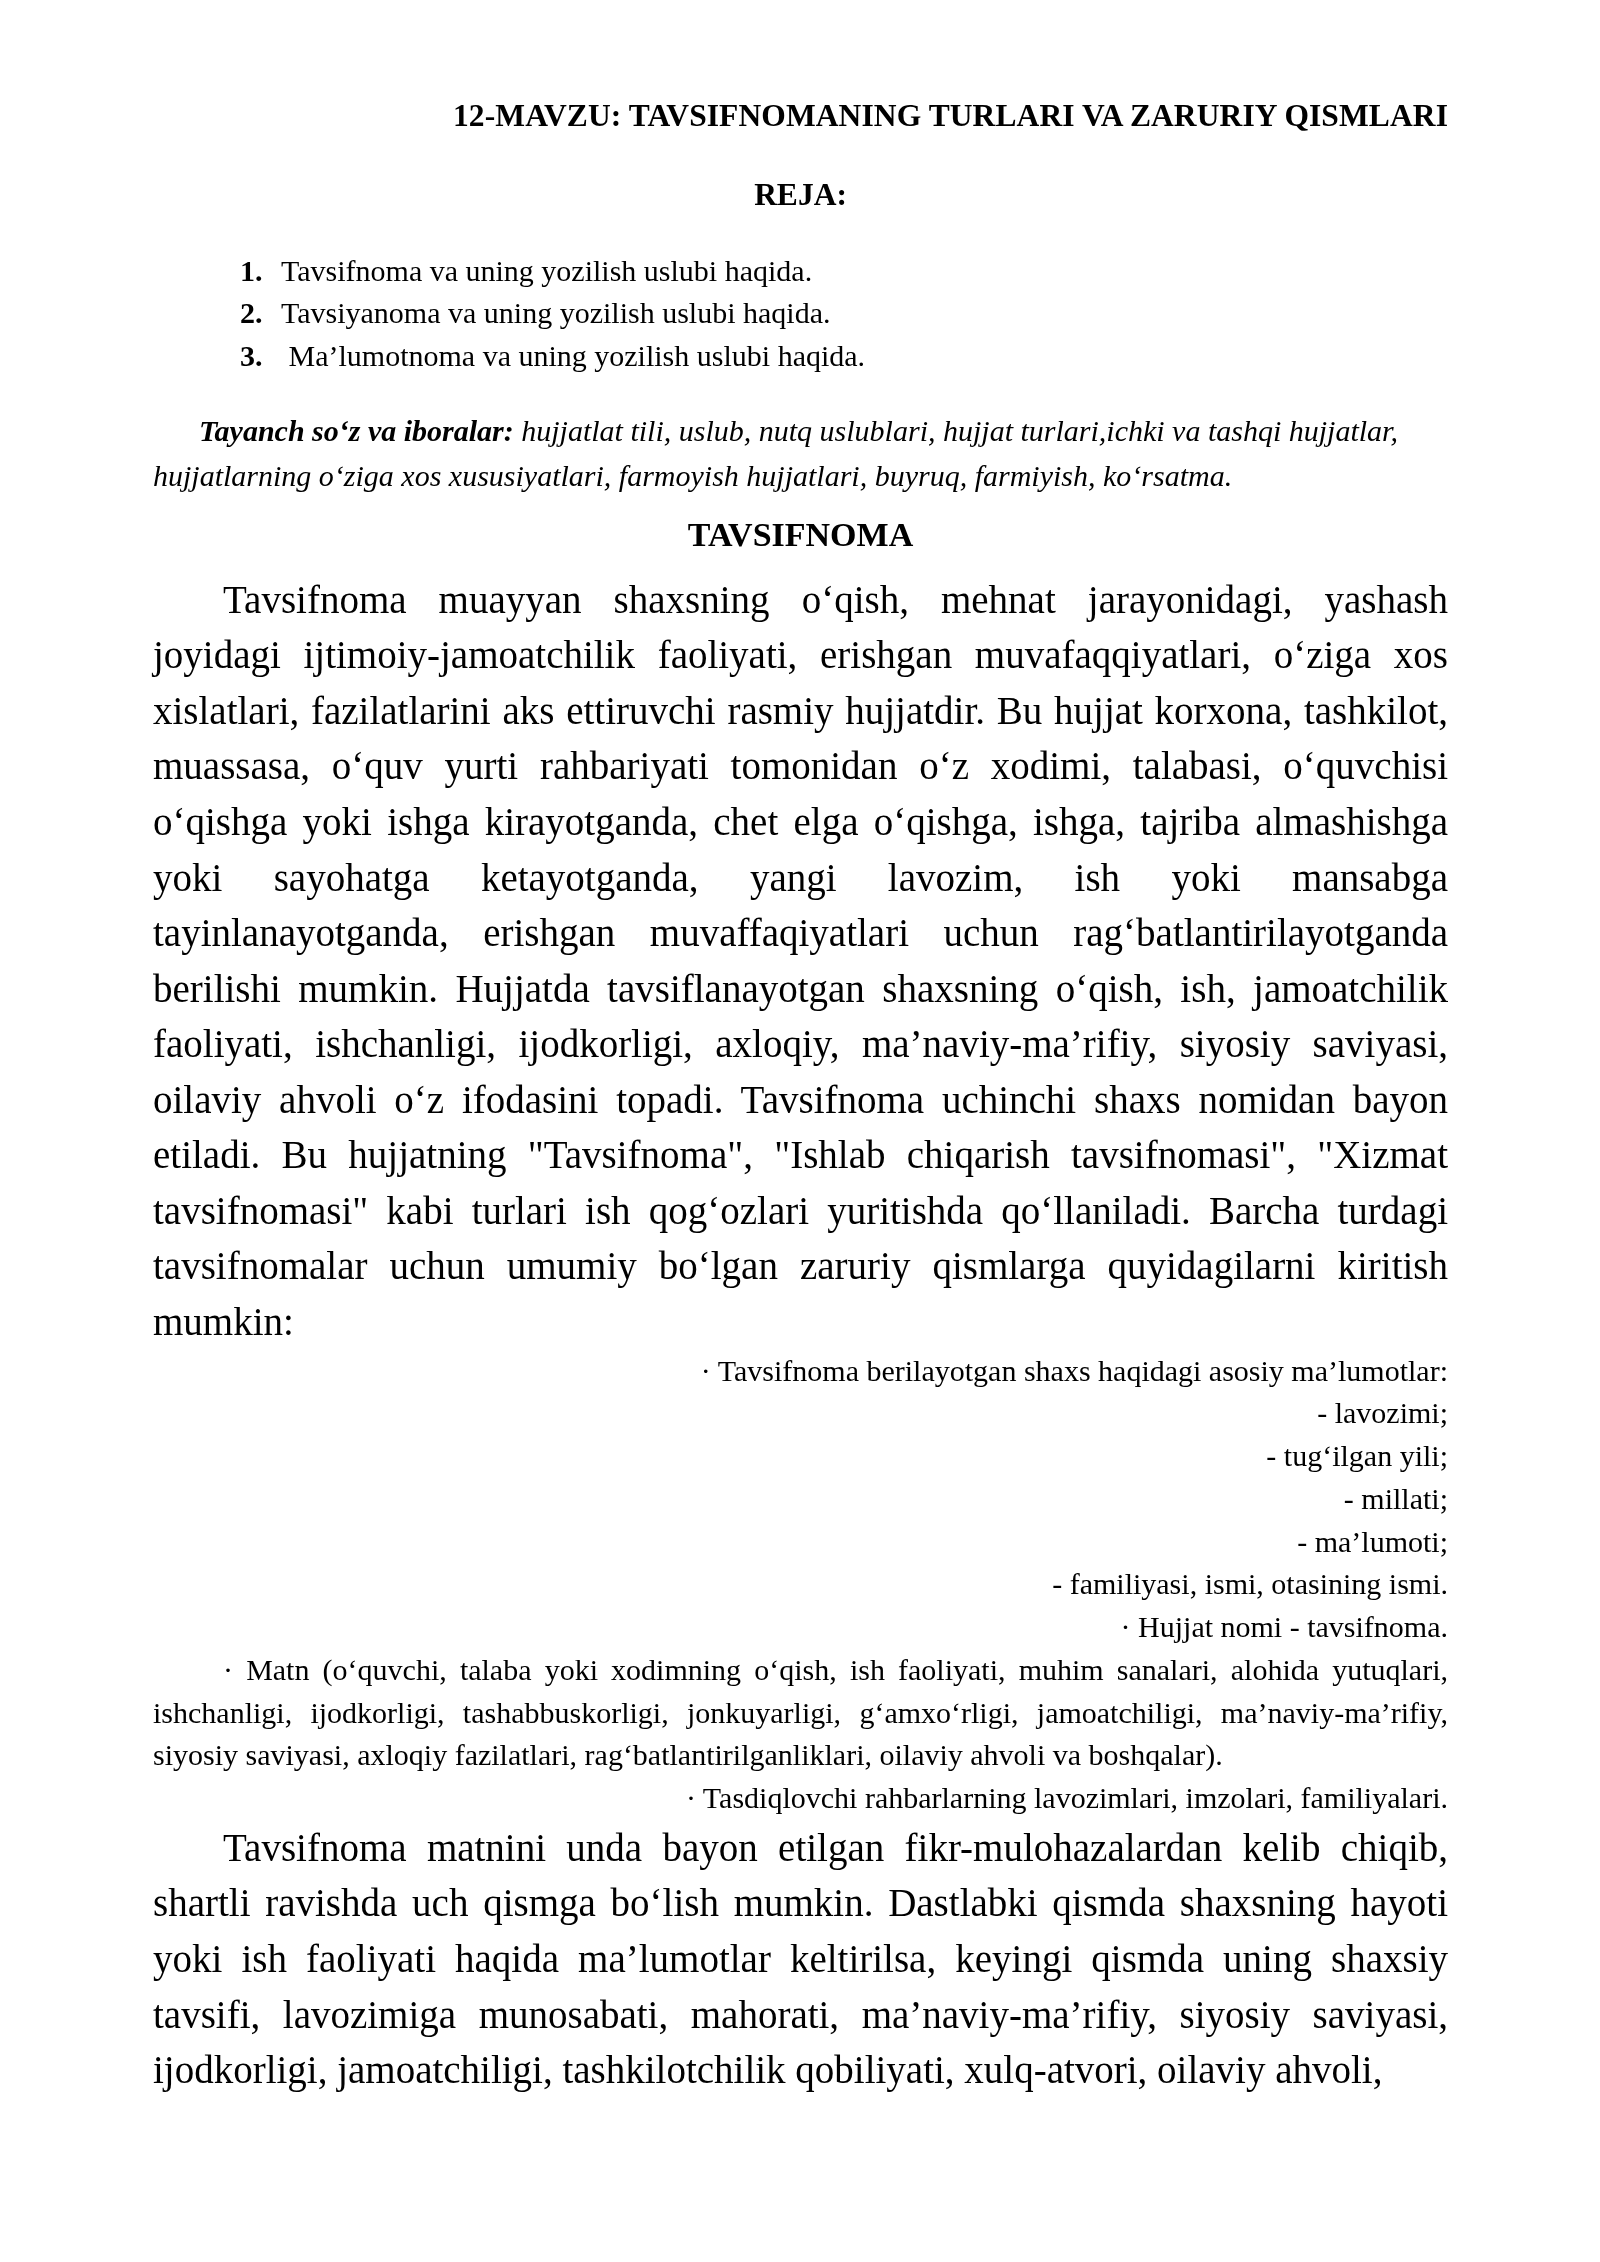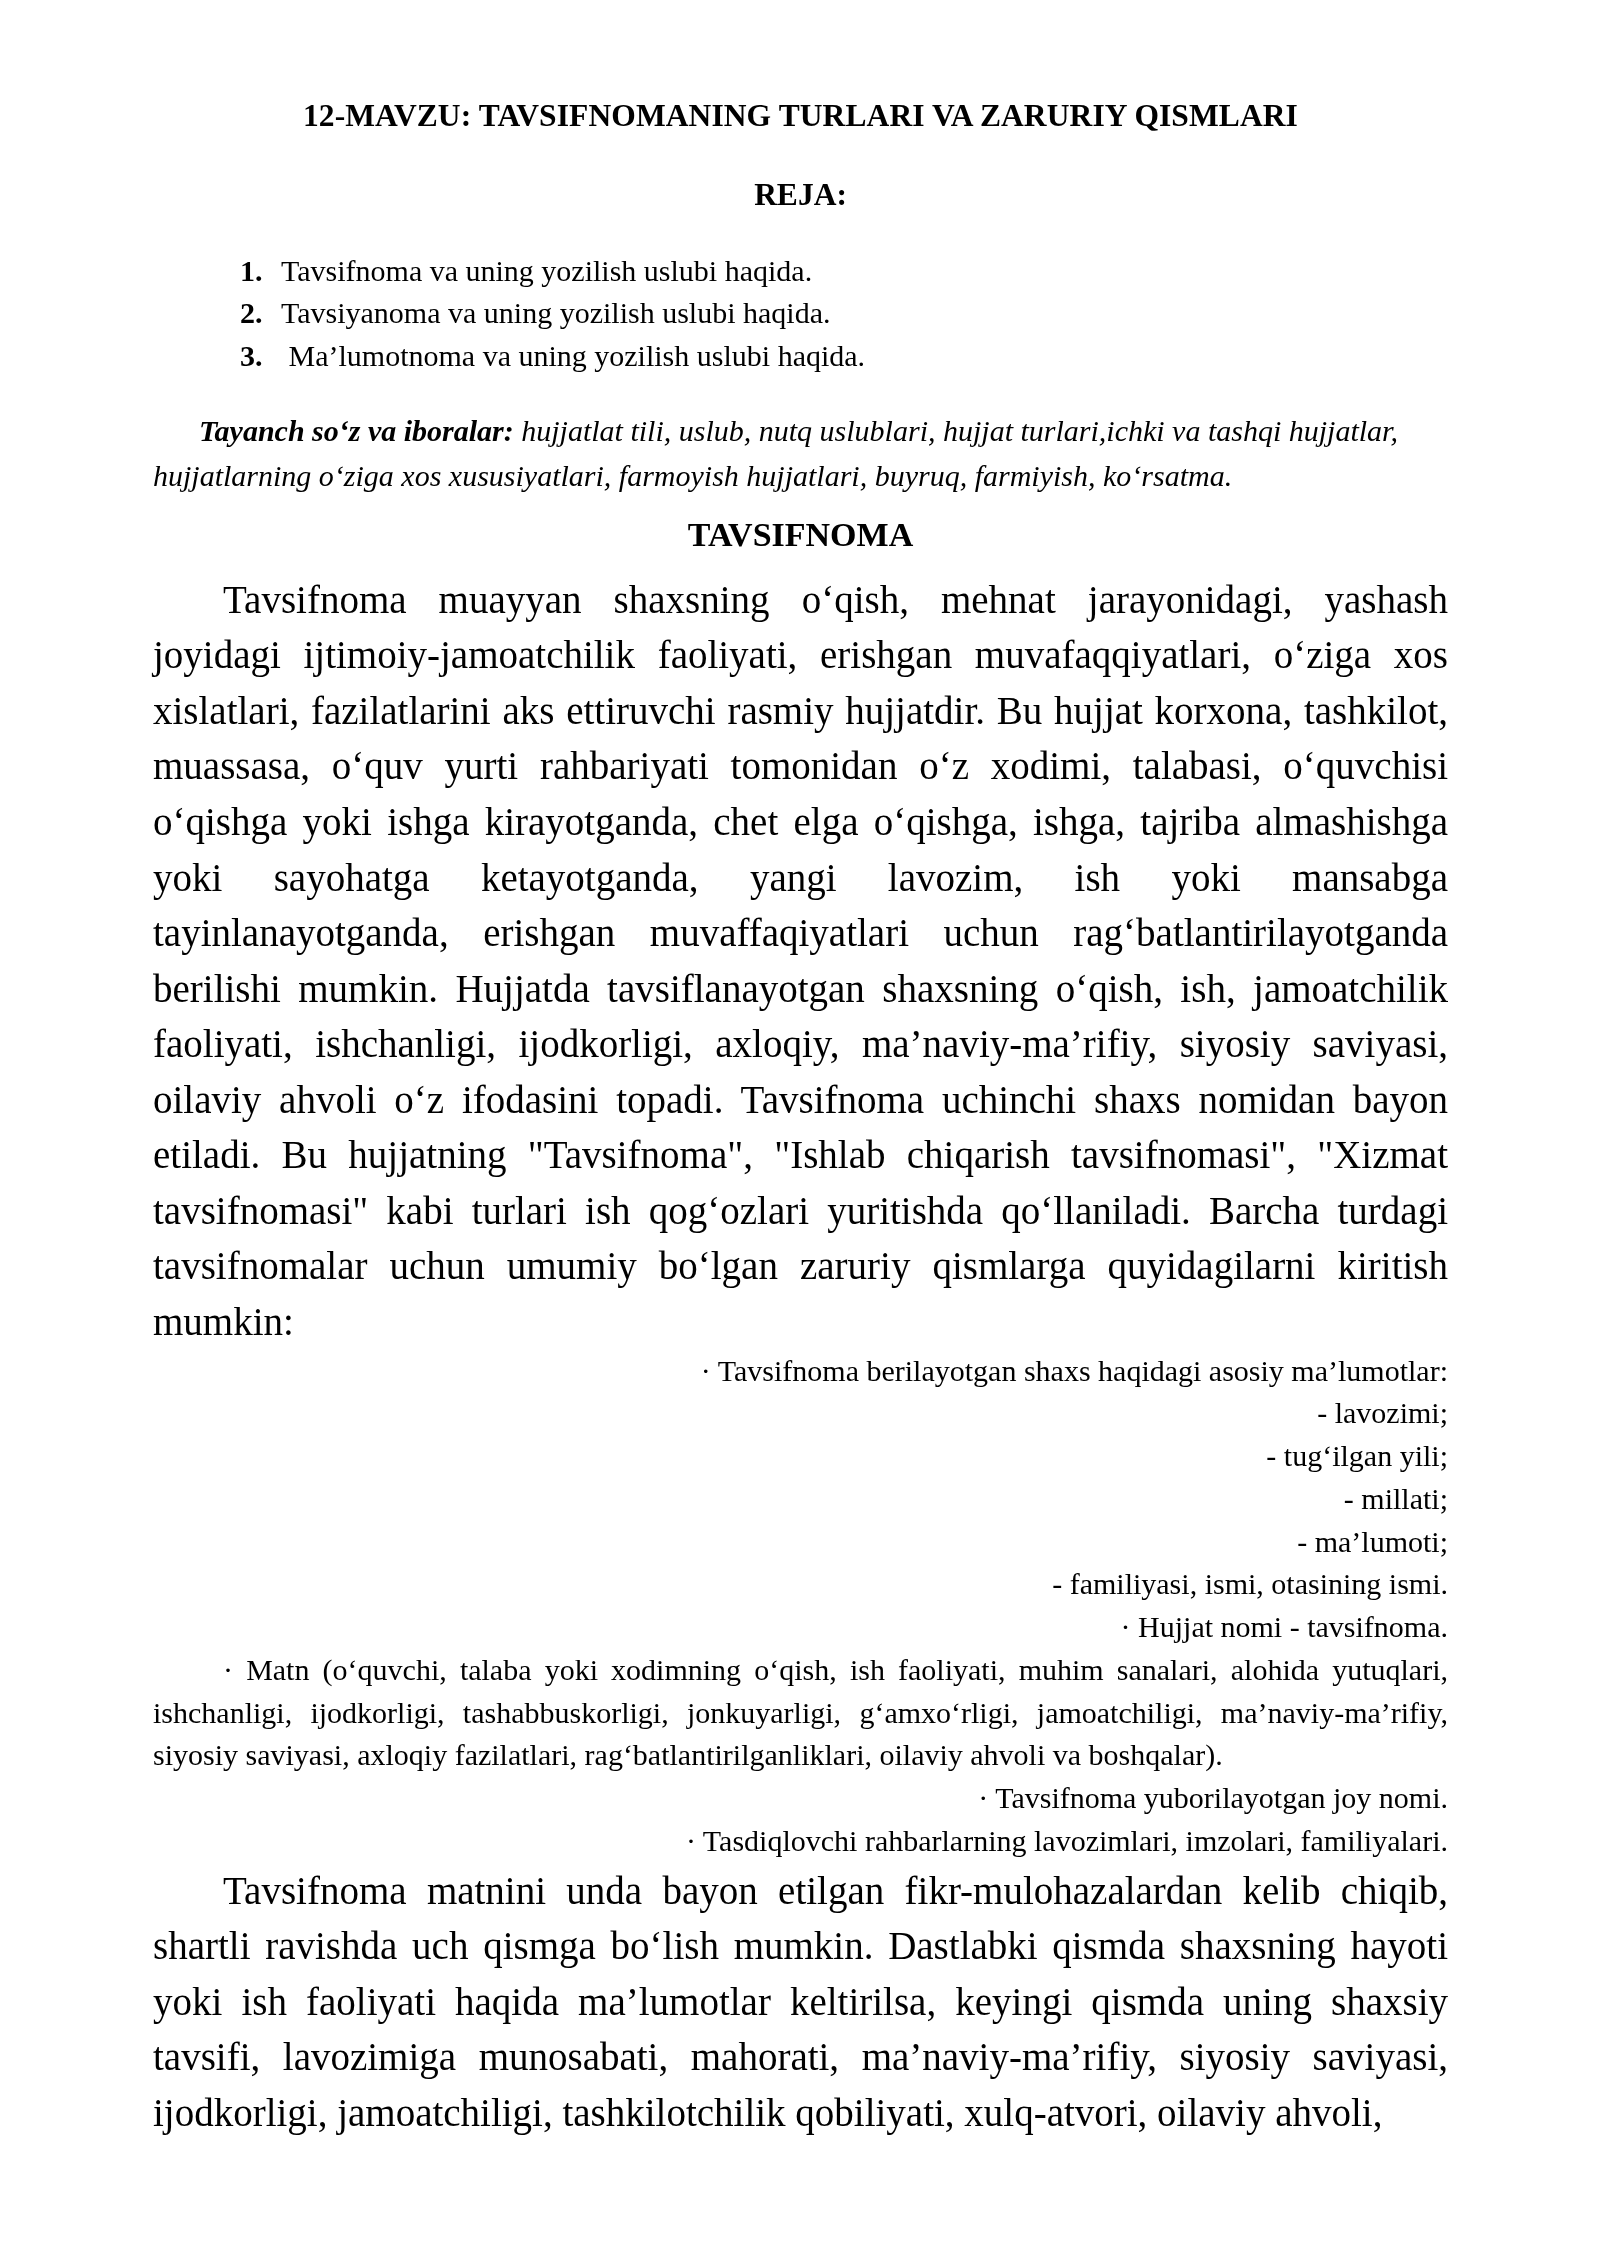--- a/index.html
+++ b/index.html
@@ -16,21 +16,21 @@
   }
   .page {
     position: relative;
     width: 1600px;
     height: 2262px;
     background: #ffffff;
     box-sizing: border-box;
     padding: 95px 152px 0 153px;
   }
   .doc-title {
-    text-align: center;
+    text-align: right;
     font-weight: bold;
     font-size: 31.5px;
     line-height: 1.32;
     letter-spacing: 0.1px;
     margin: 0 0 38px 0;
   }
   .reja-heading {
     text-align: center;
     font-weight: bold;
     font-size: 31.5px;
@@ -131,19 +131,18 @@
     <div class="bullet-line">- tug‘ilgan yili;</div>
     <div class="bullet-line">- millati;</div>
     <div class="bullet-line">- ma’lumoti;</div>
     <div class="bullet-line">- familiyasi, ismi, otasining ismi.</div>
     <div class="bullet-line">· Hujjat nomi - tavsifnoma.</div>
   </div>
 
   <p class="matn-block"><span class="lead-indent"></span><span>· Matn (o‘quvchi, talaba yoki xodimning o‘qish, ish faoliyati, muhim sanalari, alohida yutuqlari, ishchanligi, ijodkorligi, tashabbuskorligi, jonkuyarligi, g‘amxo‘rligi, jamoatchiligi, ma’naviy-ma’rifiy, siyosiy saviyasi, axloqiy fazilatlari, rag‘batlantirilganliklari, oilaviy ahvoli va boshqalar).</span></p>
 
   <div>
-    <div class="bullet-line">· Tavsifnoma yuborilayotgan joy nomi.</div>
     <div class="bullet-line">· Tasdiqlovchi rahbarlarning lavozimlari, imzolari, familiyalari.</div>
   </div>
 
   <p class="body">Tavsifnoma matnini unda bayon etilgan fikr-mulohazalardan kelib chiqib, shartli ravishda uch qismga bo‘lish mumkin. Dastlabki qismda shaxsning hayoti yoki ish faoliyati haqida ma’lumotlar keltirilsa, keyingi qismda uning shaxsiy tavsifi,  lavozimiga munosabati, mahorati, ma’naviy-ma’rifiy, siyosiy saviyasi, ijodkorligi, jamoatchiligi, tashkilotchilik qobiliyati, xulq-atvori, oilaviy ahvoli,</p>
 
 </div>
 
 </body></html>

